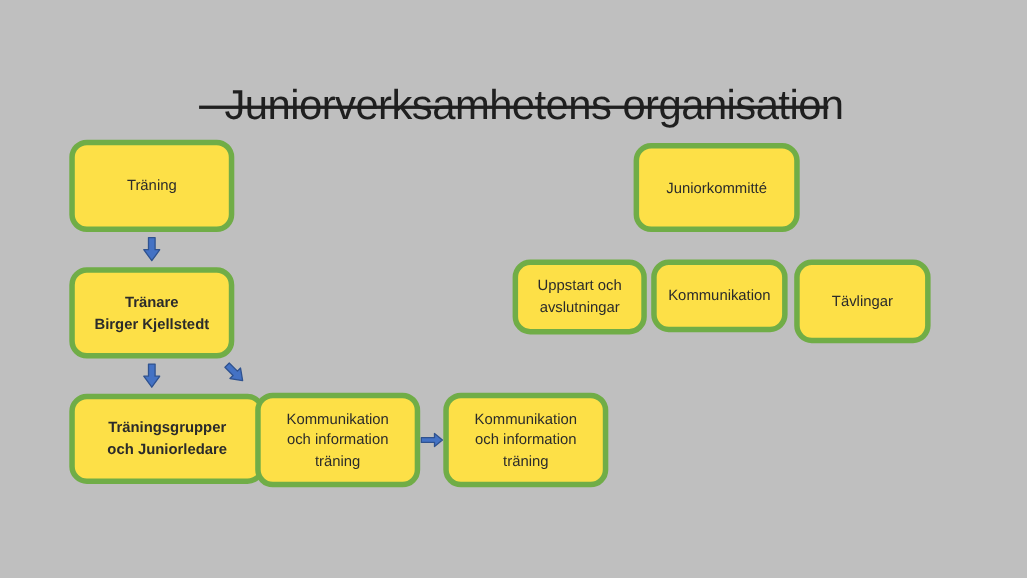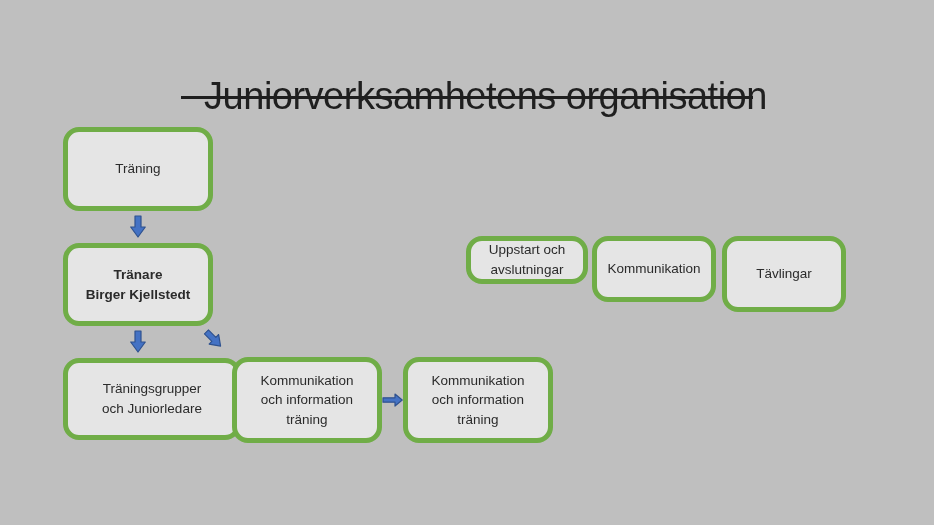--- a/index.html
+++ b/index.html
@@ -31,41 +31,41 @@
     position: absolute;
     left: 181px;
     top: 96px;
     width: 572px;
     height: 3px;
     background: #1f1f1f;
   }
   .node {
     position: absolute;
     box-sizing: border-box;
-    background: #e5e5e5;
+    background: #fde047;
     border: 5px solid #70ad47;
     border-radius: 16px;
     display: flex;
     align-items: center;
     justify-content: center;
     text-align: center;
     color: #2b2b2b;
     font-size: 13.5px;
     line-height: 1.45;
     padding: 2px 4px;
   }
   .node .label { white-space: pre-line; }
 
   #node-traning          { left: 63px;  top: 127px; width: 150px; height: 84px; }
   #node-tranare          { left: 63px;  top: 243px; width: 150px; height: 83px; font-weight: bold; }
-  #node-traningsgrupper  { left: 63px;  top: 358px; width: 178px; height: 82px; }
+  #node-traningsgrupper  { left: 63px;  top: 358px; width: 178px; height: 82px; font-weight: bold; }
   #node-komm1            { left: 232px; top: 357px; width: 150px; height: 86px; }
   #node-komm2            { left: 403px; top: 357px; width: 150px; height: 86px; }
   #node-juniorkommitte   { left: 576px; top: 130px; width: 151px; height: 81px; }
-  #node-uppstart         { left: 466px; top: 236px; width: 122px; height: 48px; justify-content: center; }
+  #node-uppstart         { left: 466px; top: 236px; width: 122px; height: 68px; justify-content: center; }
   #node-kommunikation    { left: 592px; top: 236px; width: 124px; height: 66px; }
   #node-tavlingar        { left: 722px; top: 236px; width: 124px; height: 76px; }
 
   .arrow { position: absolute; line-height: 0; }
   #arrow-1 { left: 130px; top: 215px; }
   #arrow-2 { left: 130px; top: 330px; }
   #arrow-3 { left: 206px; top: 328px; transform: rotate(-45deg); transform-origin: 50% 50%; }
   #arrow-4 { left: 382px; top: 393px; }
 
   .arrow svg polygon {
@@ -126,20 +126,23 @@
       <polygon points="1,4.8 13,4.8 13,1 20.2,7 13,13 13,9.2 1,9.2"></polygon>
     </svg>
   </div>
 
   <div class="node" id="node-komm2">
     <span class="label">Kommunikation
 och information
 träning</span>
   </div>
 
+  <div class="node" id="node-juniorkommitte">
+    <span class="label">Juniorkommitté</span>
+  </div>
 
   <div class="node" id="node-uppstart">
     <span class="label">Uppstart och
 avslutningar</span>
   </div>
 
   <div class="node" id="node-kommunikation">
     <span class="label">Kommunikation</span>
   </div>
 

